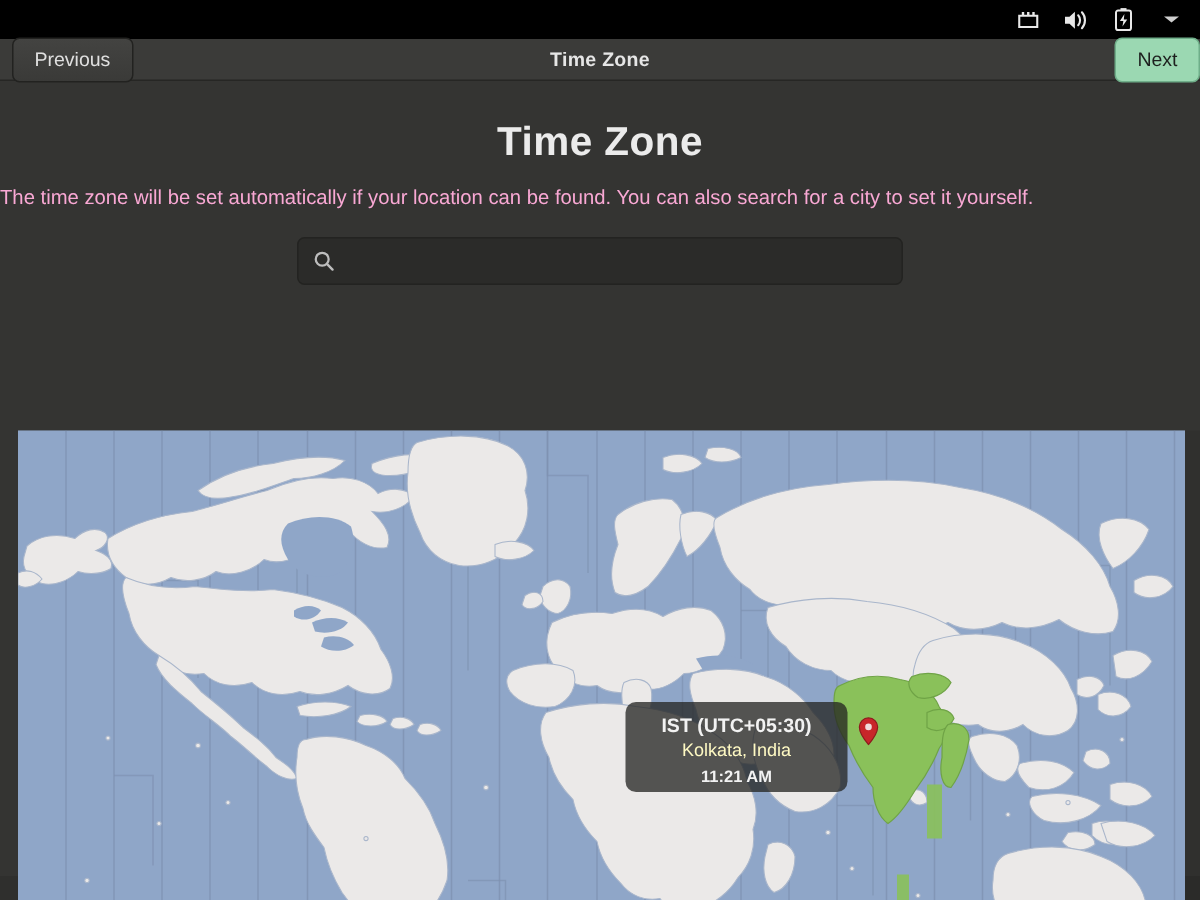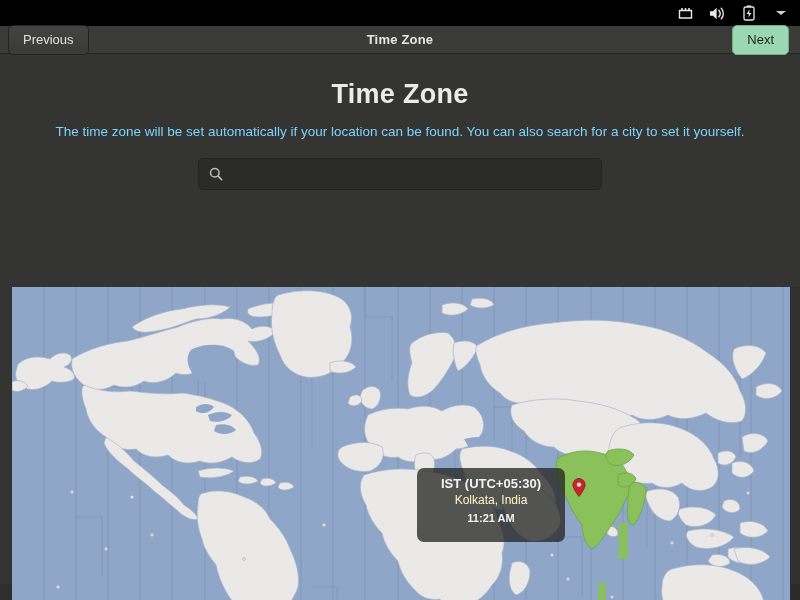--- a/index.html
+++ b/index.html
@@ -44,44 +44,43 @@
     font-size:13px; line-height:28px;
     border:1px solid #222220;
     cursor:pointer; white-space:nowrap;
   }
   #prev-button{
     margin-left:8px;
     background:linear-gradient(#434341,#3a3a38);
     color:#e0e0e0;
   }
   #next-button{
-    margin-left:auto; margin-right:11px;
+    margin-left:auto; margin-right:0;
     background:#9bd8b2;
     border:1px solid #6fae89;
     color:#1d201e;
   }
 
   
   #page-body{
     width:100%;
     height:530px;
     background:#343432;
     position:relative;
   }
   #page-title{
     text-align:center;
     font-size:27px; font-weight:bold;
     color:#ebebeb;
     padding-top:25px;
     letter-spacing:.3px;
   }
   #page-subtitle{
-    text-align:center;
     font-size:13.5px;
-    color:#7dd3fc;
+    color:#f9a8d4;
     padding-top:14px;
   }
 
   
   #search-row{ display:flex; justify-content:center; margin-top:19px; }
   #search-box{
     width:404px; height:32px;
     background:#2b2b29;
     border:1px solid #232321;
     border-radius:5px;
@@ -113,21 +112,21 @@
     left:572px; top:424px;
     width:14px; height:19px;
     z-index:4;
     cursor:pointer;
   }
 
   #tz-tooltip{
     position:absolute;
     left:417px; top:414px;
     width:148px;
-    padding:7px 10px 15px;
+    padding:7px 10px 1px;
     background:rgba(35,35,33,.76);
     border-radius:7px;
     text-align:center;
     z-index:5;
     color:#f2f2f2;
   }
   #tooltip-zone{ font-size:13px; font-weight:bold; line-height:17px; }
   #tooltip-city{ font-size:12px; line-height:16px; color:#fef9c3; }
   #tooltip-time{ font-size:11px; font-weight:bold; line-height:18px; margin-top:1px; }
 

